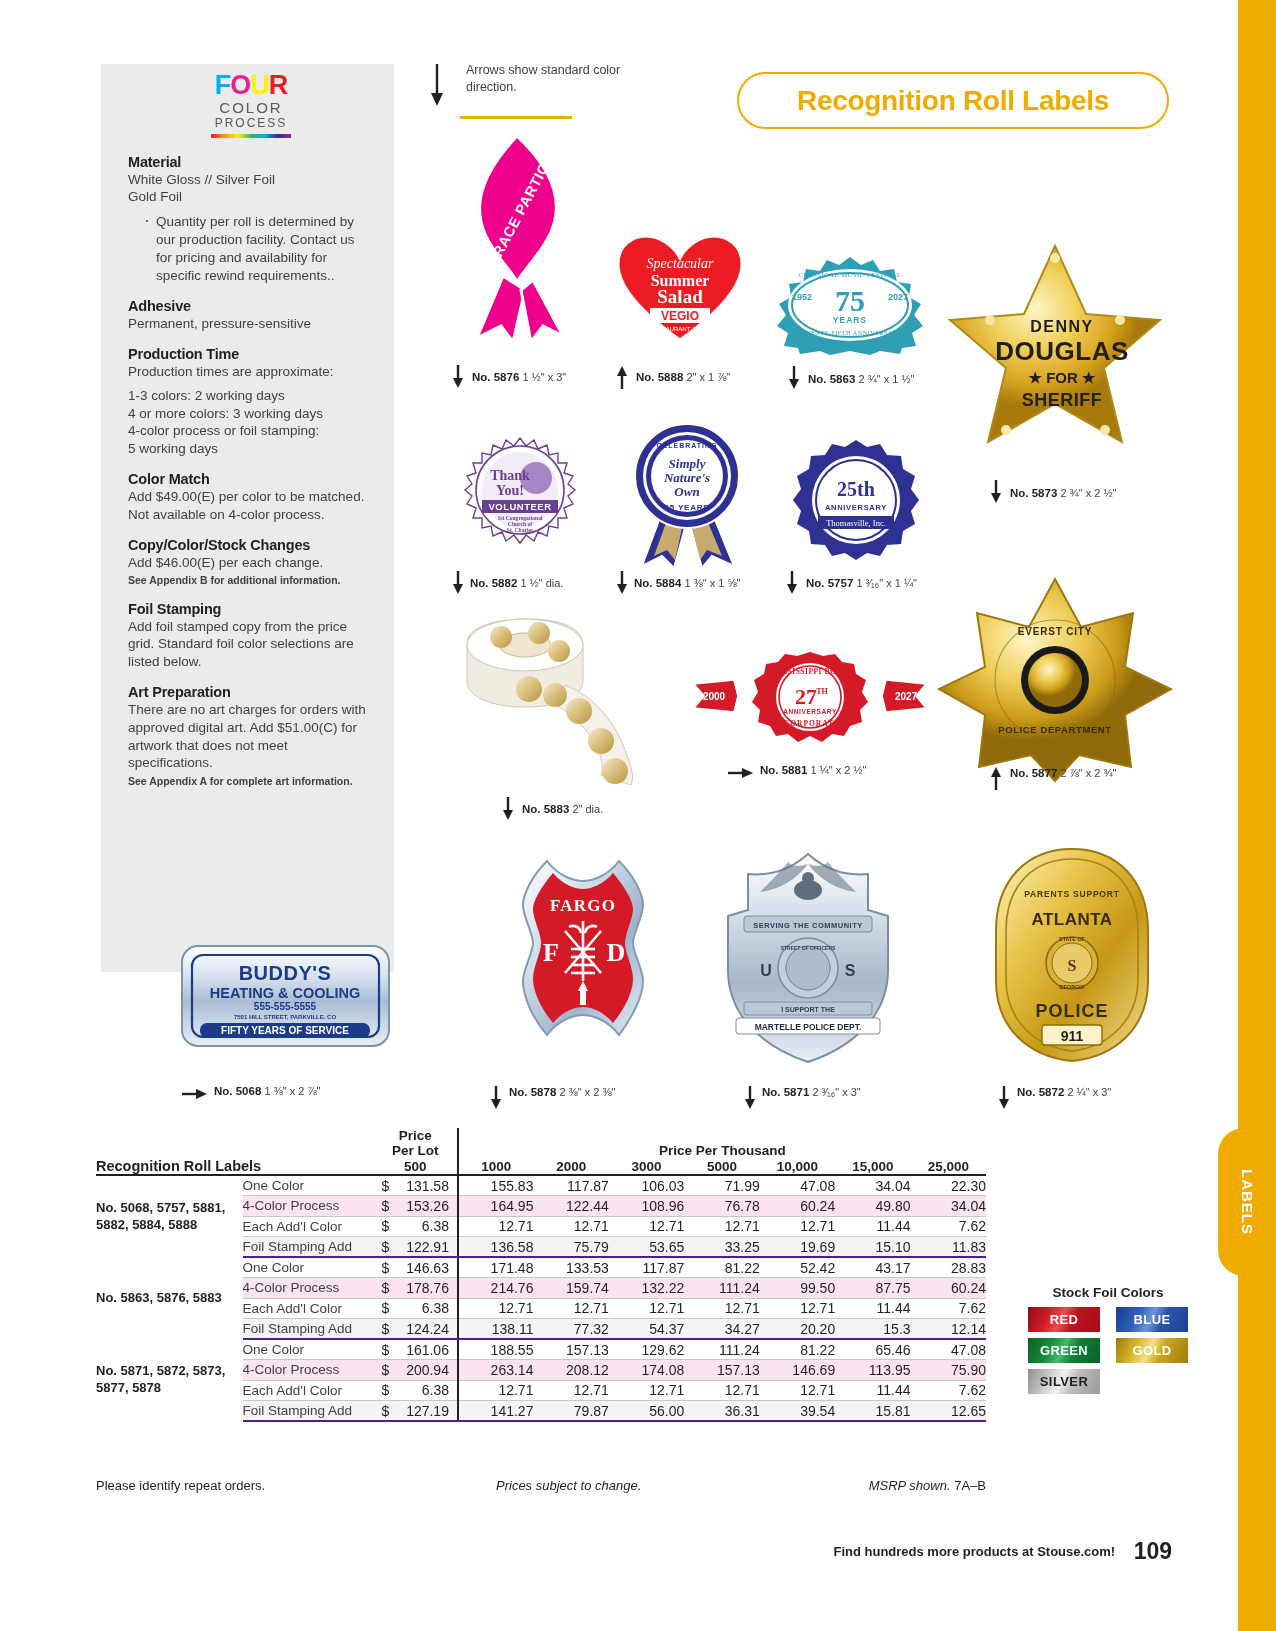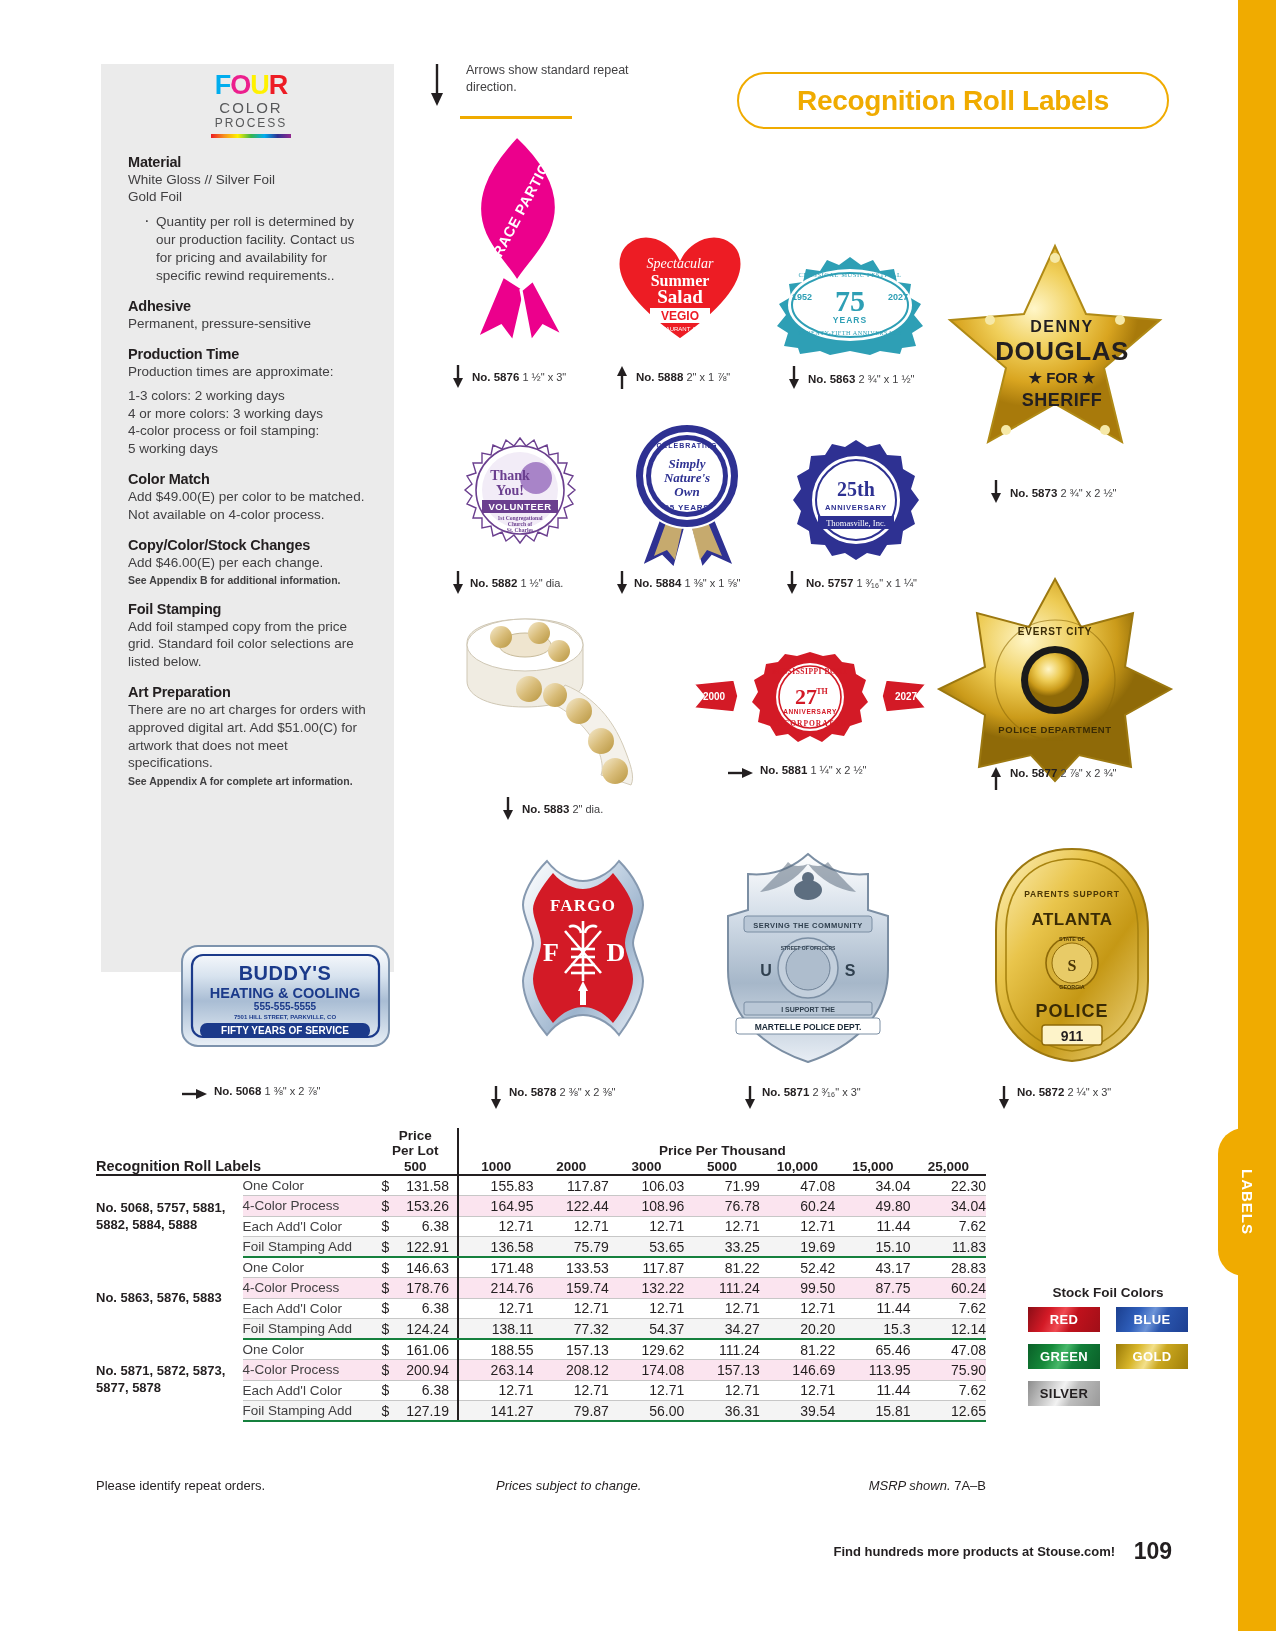--- a/index.html
+++ b/index.html
@@ -108,36 +108,36 @@
   .grp { font-weight:bold; font-size:13px; text-align:left; vertical-align:middle; line-height:1.3; padding-right:6px;}
   .rowlbl { font-size:13.5px; color:#414042; padding-left:8px; text-align:left; white-space:nowrap;}
   .num { text-align:right; padding-right:9px; font-size:14px; color:#231f20; white-space:nowrap;}
   .lotcell { text-align:left; padding-left:10px; font-size:14px; white-space:nowrap; position:relative;}
   .lotcell .dollar{ position:absolute; left:8px;}
   .lotcell .amt{ display:block; text-align:right; padding-right:8px;}
   tr.r { height:20.5px; }
   tr.pink td { background:#fbe4ef;margin-left:36px; }
   tr.shade td { background:#f4f4f4; }
   td.sep { border-bottom:1px solid #c7c7c7; }
-  tr.grpend td { border-bottom:2px solid #15803d; }
+  tr.grpend td { border-bottom:2px solid #4c1d95; }
   .leftcol { width:152px; }
   .rowcol { width:132px; }
   .lotcol { width:86px; }
   .pcol { width:77px; }
   #table-foot { position:absolute; left:96px; top:1478px; width:890px; font-size:13px; color:#231f20;
                 display:flex; }
   #table-foot .f1{ width:400px; }
   #table-foot .f2{ width:300px; font-style:italic; text-align:left;}
   #table-foot .f3{ width:190px; text-align:right; font-style:italic;}
   #table-foot .f3 b{ font-style:normal; font-weight:normal;}
 
   
   #foil { position:absolute; left:1028px; top:1245px; width:160px;}
   #foil .fh { font-size:13.5px; font-weight:bold; text-align:center; margin-bottom:7px; white-space:nowrap;margin-top:40px; }
-  #foil .row { display:flex; gap:16px; margin-bottom:12px; }
+  #foil .row { display:flex; gap:16px; margin-bottom:6px; }
   .swatch { width:72px; height:25px; display:flex; align-items:center; justify-content:center;
             font-size:13px; font-weight:bold; color:#fff; letter-spacing:0.4px; }
   .sw-red{background:linear-gradient(115deg,#8b0d16 0%,#d31a26 28%,#f04a52 46%,#c1111c 62%,#a00f18 100%);}
   .sw-blue{background:linear-gradient(115deg,#1b3f8f 0%,#2f5fbb 30%,#6d94d8 48%,#2a55ad 64%,#1d3f92 100%);}
   .sw-green{background:linear-gradient(115deg,#0a5f28 0%,#158a3a 30%,#47b86a 48%,#12803a 64%,#0a5f28 100%);}
   .sw-gold{background:linear-gradient(115deg,#9a7a07 0%,#d8b62a 28%,#f3e08a 46%,#caa71f 62%,#a07f08 100%); color:#fff;}
   .sw-silver{background:linear-gradient(115deg,#8c8c8c 0%,#c9c9c9 28%,#f2f2f2 46%,#bdbdbd 62%,#9a9a9a 100%); color:#231f20;}
 
   
   #pg-foot { position:absolute; left:0; top:1538px; width:1200px; text-align:right; padding-right:28px;}
@@ -193,21 +193,21 @@
 
 <div id="title-pill">
   <span>Recognition Roll Labels</span>
 </div>
 
 <div id="arrows-note">
   <svg class="dn" width="18" height="44" viewBox="0 0 18 44">
     <line x1="9" y1="0" x2="9" y2="32" stroke="#231f20" stroke-width="2.4"></line>
     <polygon points="9,42 3,29 15,29" fill="#231f20"></polygon>
   </svg>
-  <div class="txt">Arrows show standard repeat direction.</div>
+  <div class="txt">Arrows show standard color direction.</div>
 </div>
 <div id="note-rule"></div>
 
 <div class="ribbon-wrap">
   <svg width="130" height="215" viewBox="0 0 130 215">
     <path d="M62 6 C30 40 16 72 30 104 C40 126 56 140 62 152 C70 138 86 124 96 102 C110 70 96 38 62 6 Z" fill="#ec008c" stroke="#ffffff" stroke-width="3"></path>
     <path d="M48 146 L22 208 L46 196 L58 212 L70 160 Z" fill="#ec008c" stroke="#ffffff" stroke-width="3"></path>
     <path d="M78 150 L108 206 L88 196 L76 212 L66 160 Z" fill="#ec008c" stroke="#ffffff" stroke-width="3"></path>
     <text transform="translate(46,128) rotate(-62)" fill="#ffffff" font-family="Liberation Sans, sans-serif" font-size="14.5" font-weight="bold" letter-spacing="0.5">RACE PARTICIPANT</text>
   </svg>

